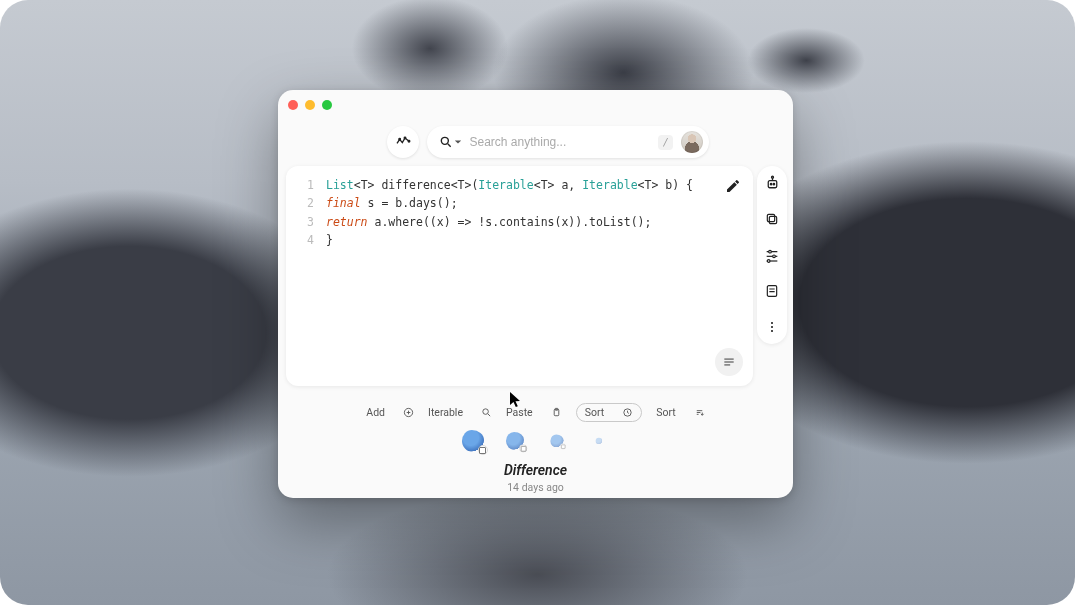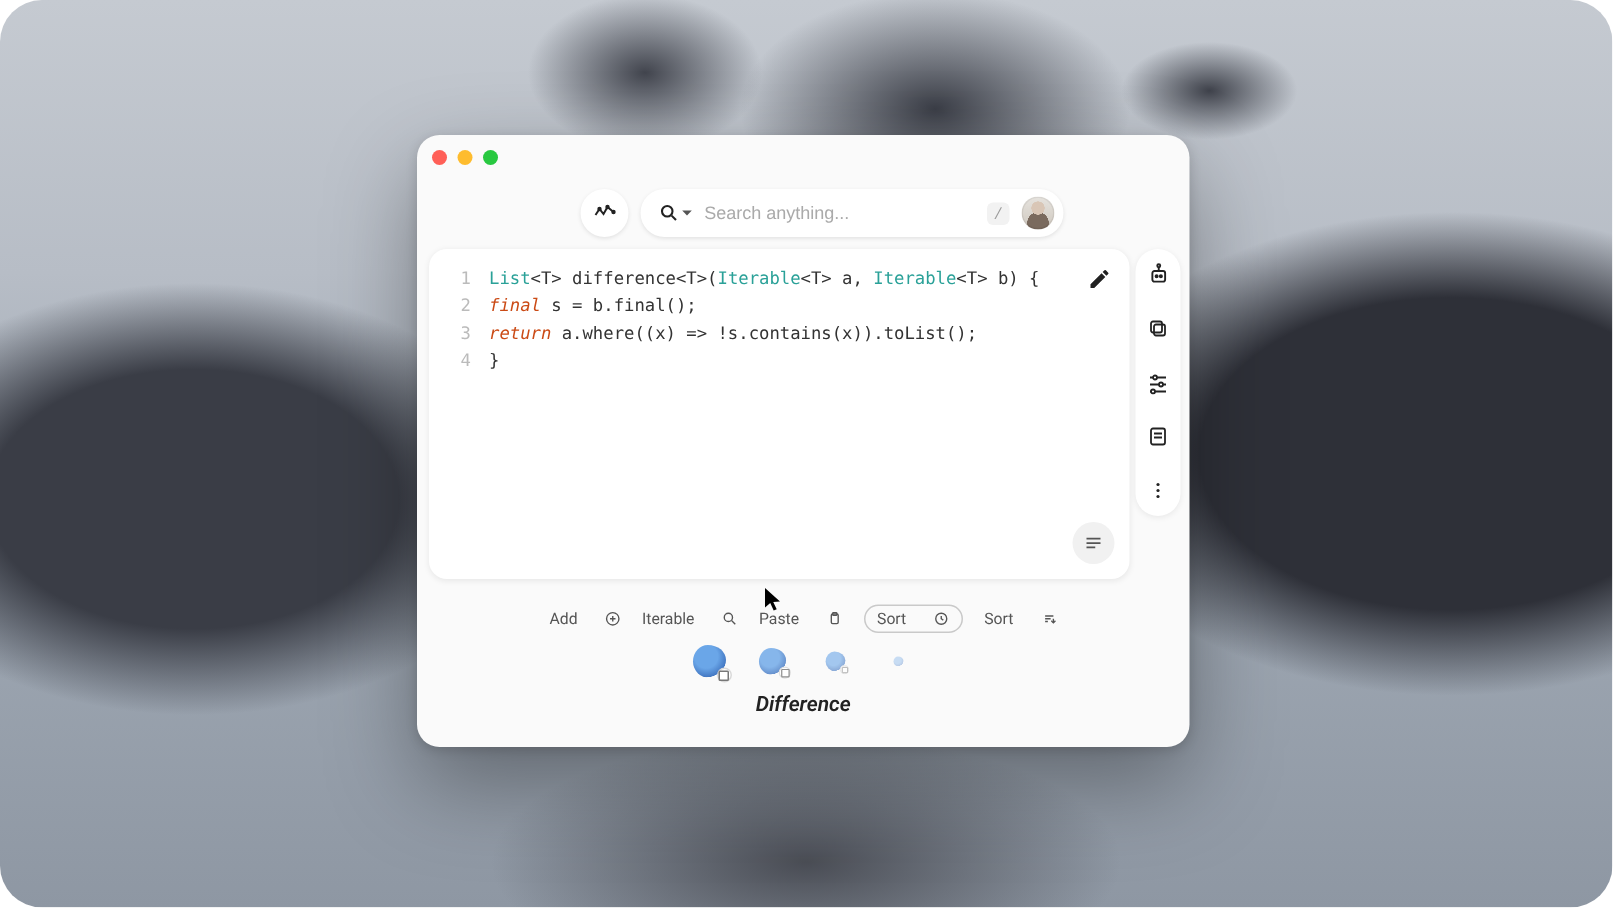--- a/index.html
+++ b/index.html
@@ -188,21 +188,21 @@
         <path d="M3 17.25V21h3.75L17.81 9.94l-3.75-3.75L3 17.25zM20.71 7.04a1 1 0 0 0 0-1.41l-2.34-2.34a1 1 0 0 0-1.41 0l-1.83 1.83 3.75 3.75 1.83-1.83z"></path>
       </svg>
     </span>
     <div id="code-body">
         <div class="code-row">
           <span class="ln">1</span>
           <span><span class="tok-type">List</span><span>&lt;T&gt; difference&lt;T&gt;(</span><span class="tok-type">Iterable</span><span>&lt;T&gt; a, </span><span class="tok-type">Iterable</span><span>&lt;T&gt; b) {</span></span>
         </div>
         <div class="code-row">
           <span class="ln">2</span>
-          <span><span>  </span><span class="tok-kw">final</span><span> s = b.final();</span></span>
+          <span><span>  </span><span class="tok-kw">final</span><span> s = b.days();</span></span>
         </div>
         <div class="code-row">
           <span class="ln">3</span>
           <span><span>  </span><span class="tok-kw">return</span><span> a.where((x) =&gt; !s.contains(x)).toList();</span></span>
         </div>
         <div class="code-row">
           <span class="ln">4</span>
           <span><span>}</span></span>
         </div>
       </div>
@@ -333,19 +333,20 @@
     <div class="swatch s3">
         <div class="blob"></div>
         <div class="badge"></div>
       </div>
     <div class="swatch s4">
         <div class="blob"></div>
       </div>
   </div>
 
   <div class="item-title">Difference</div>
+  <div class="item-sub">14 days ago</div>
 </div>
 
 <div class="cursor-arrow">
   <svg width="12" height="16" viewBox="0 0 12 16">
       <path d="M0 0 L0 13 L3.5 10 L5.8 15 L7.8 14.2 L5.5 9.3 L10 9 Z" fill="#000"></path>
     </svg>
 </div>
 
 </body></html>

